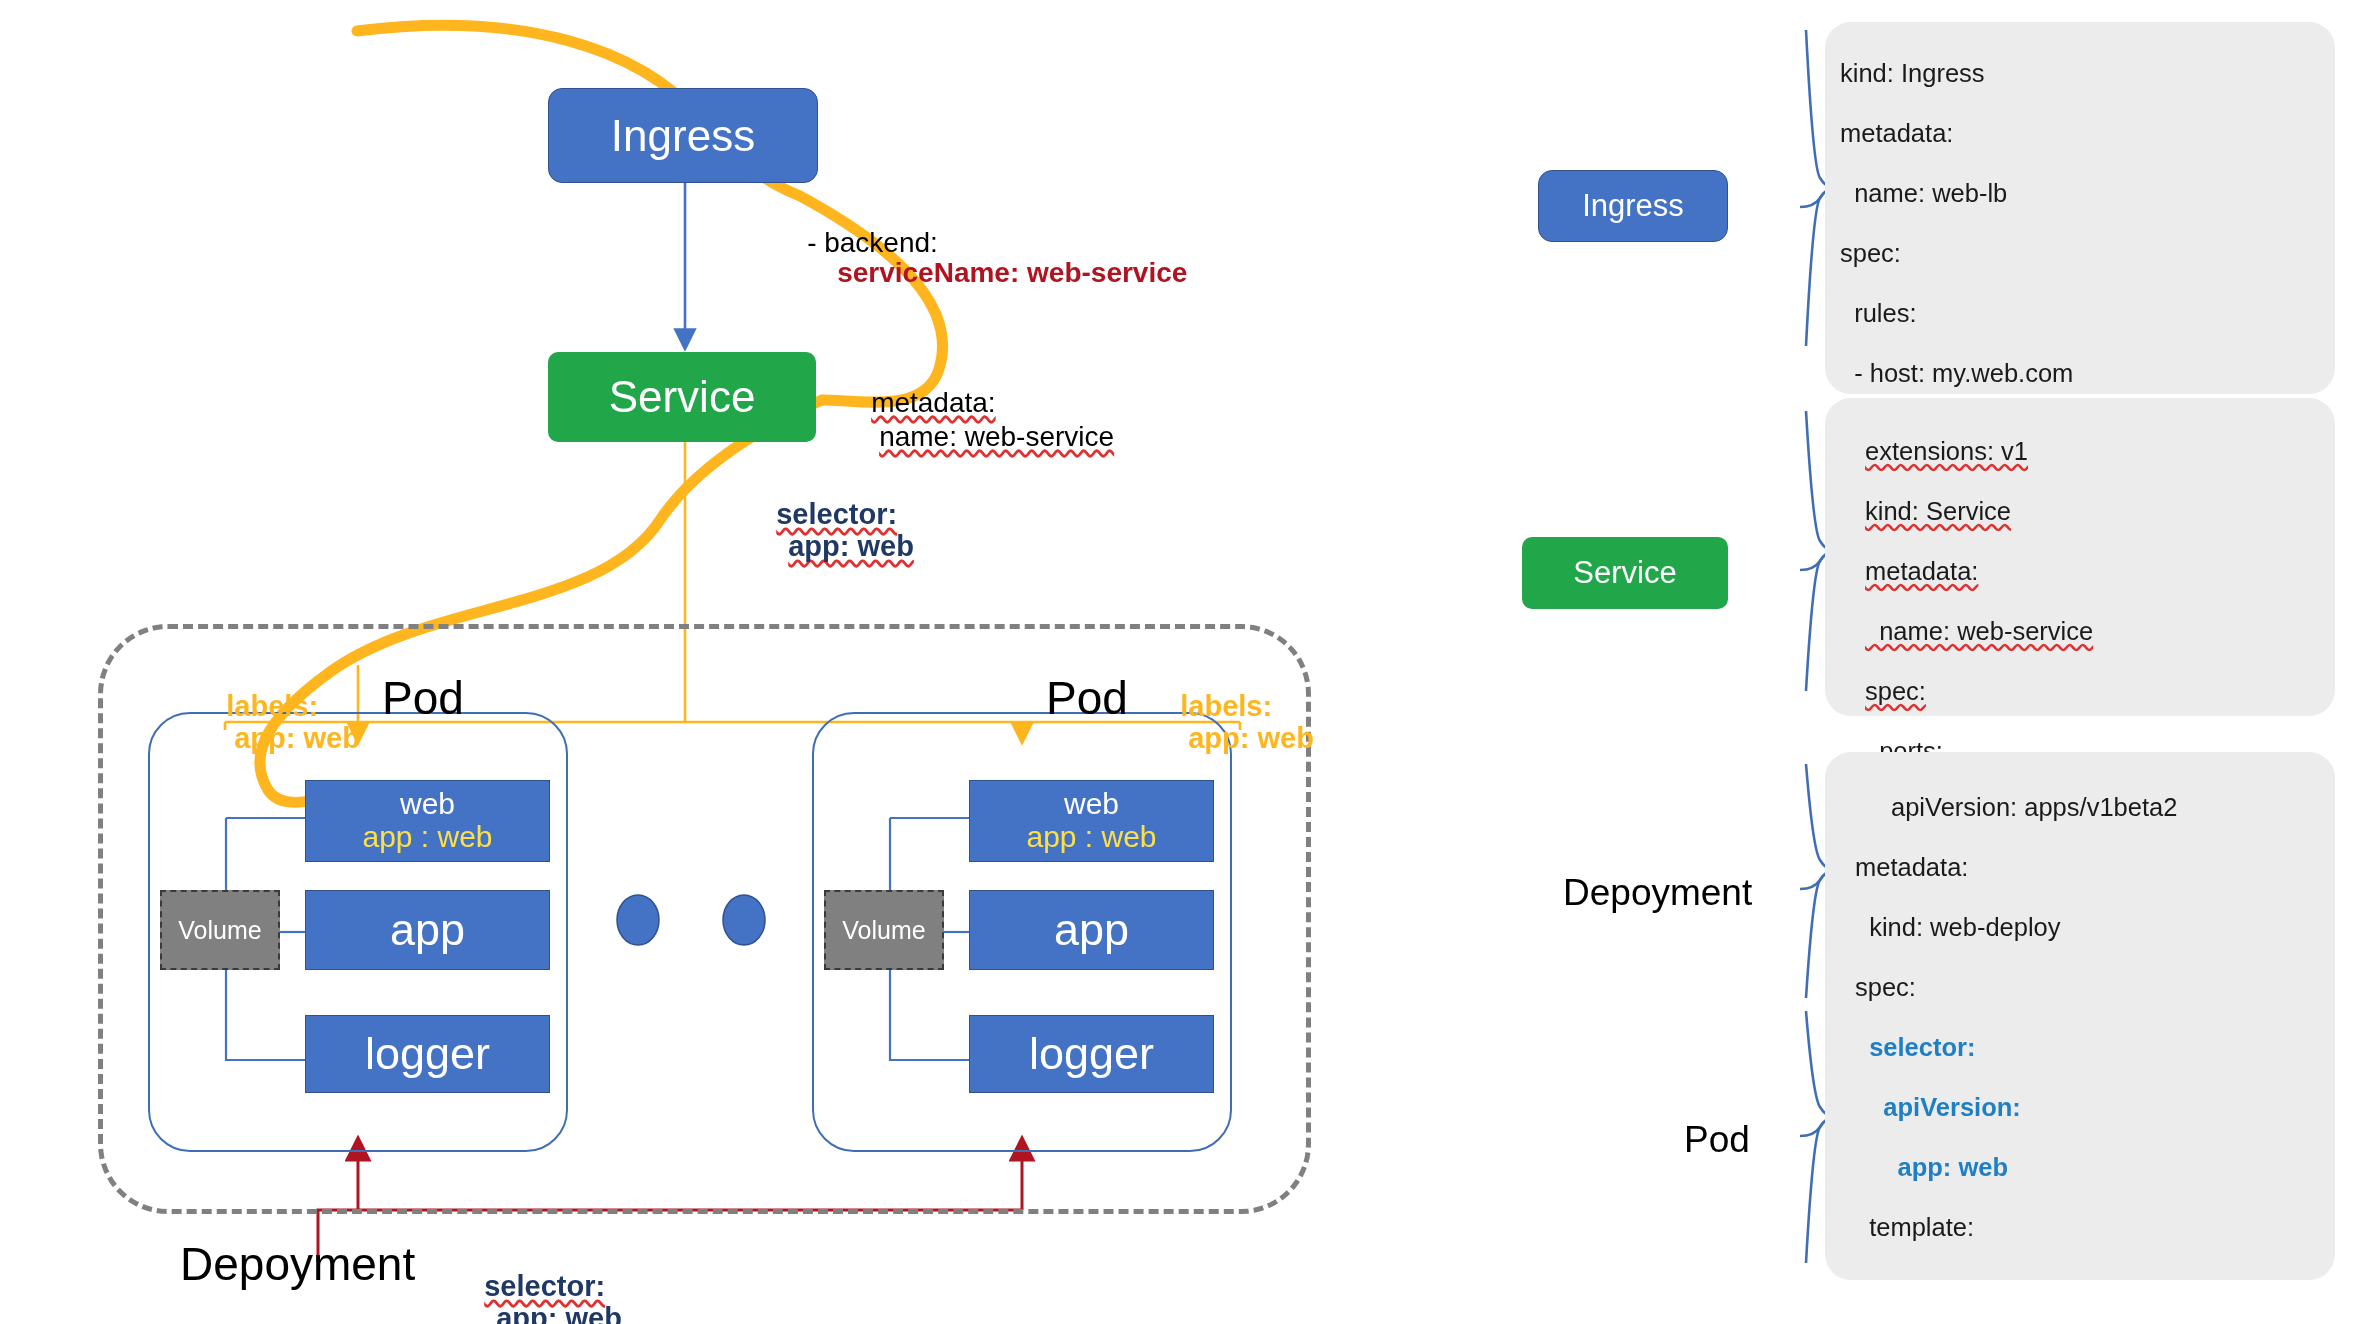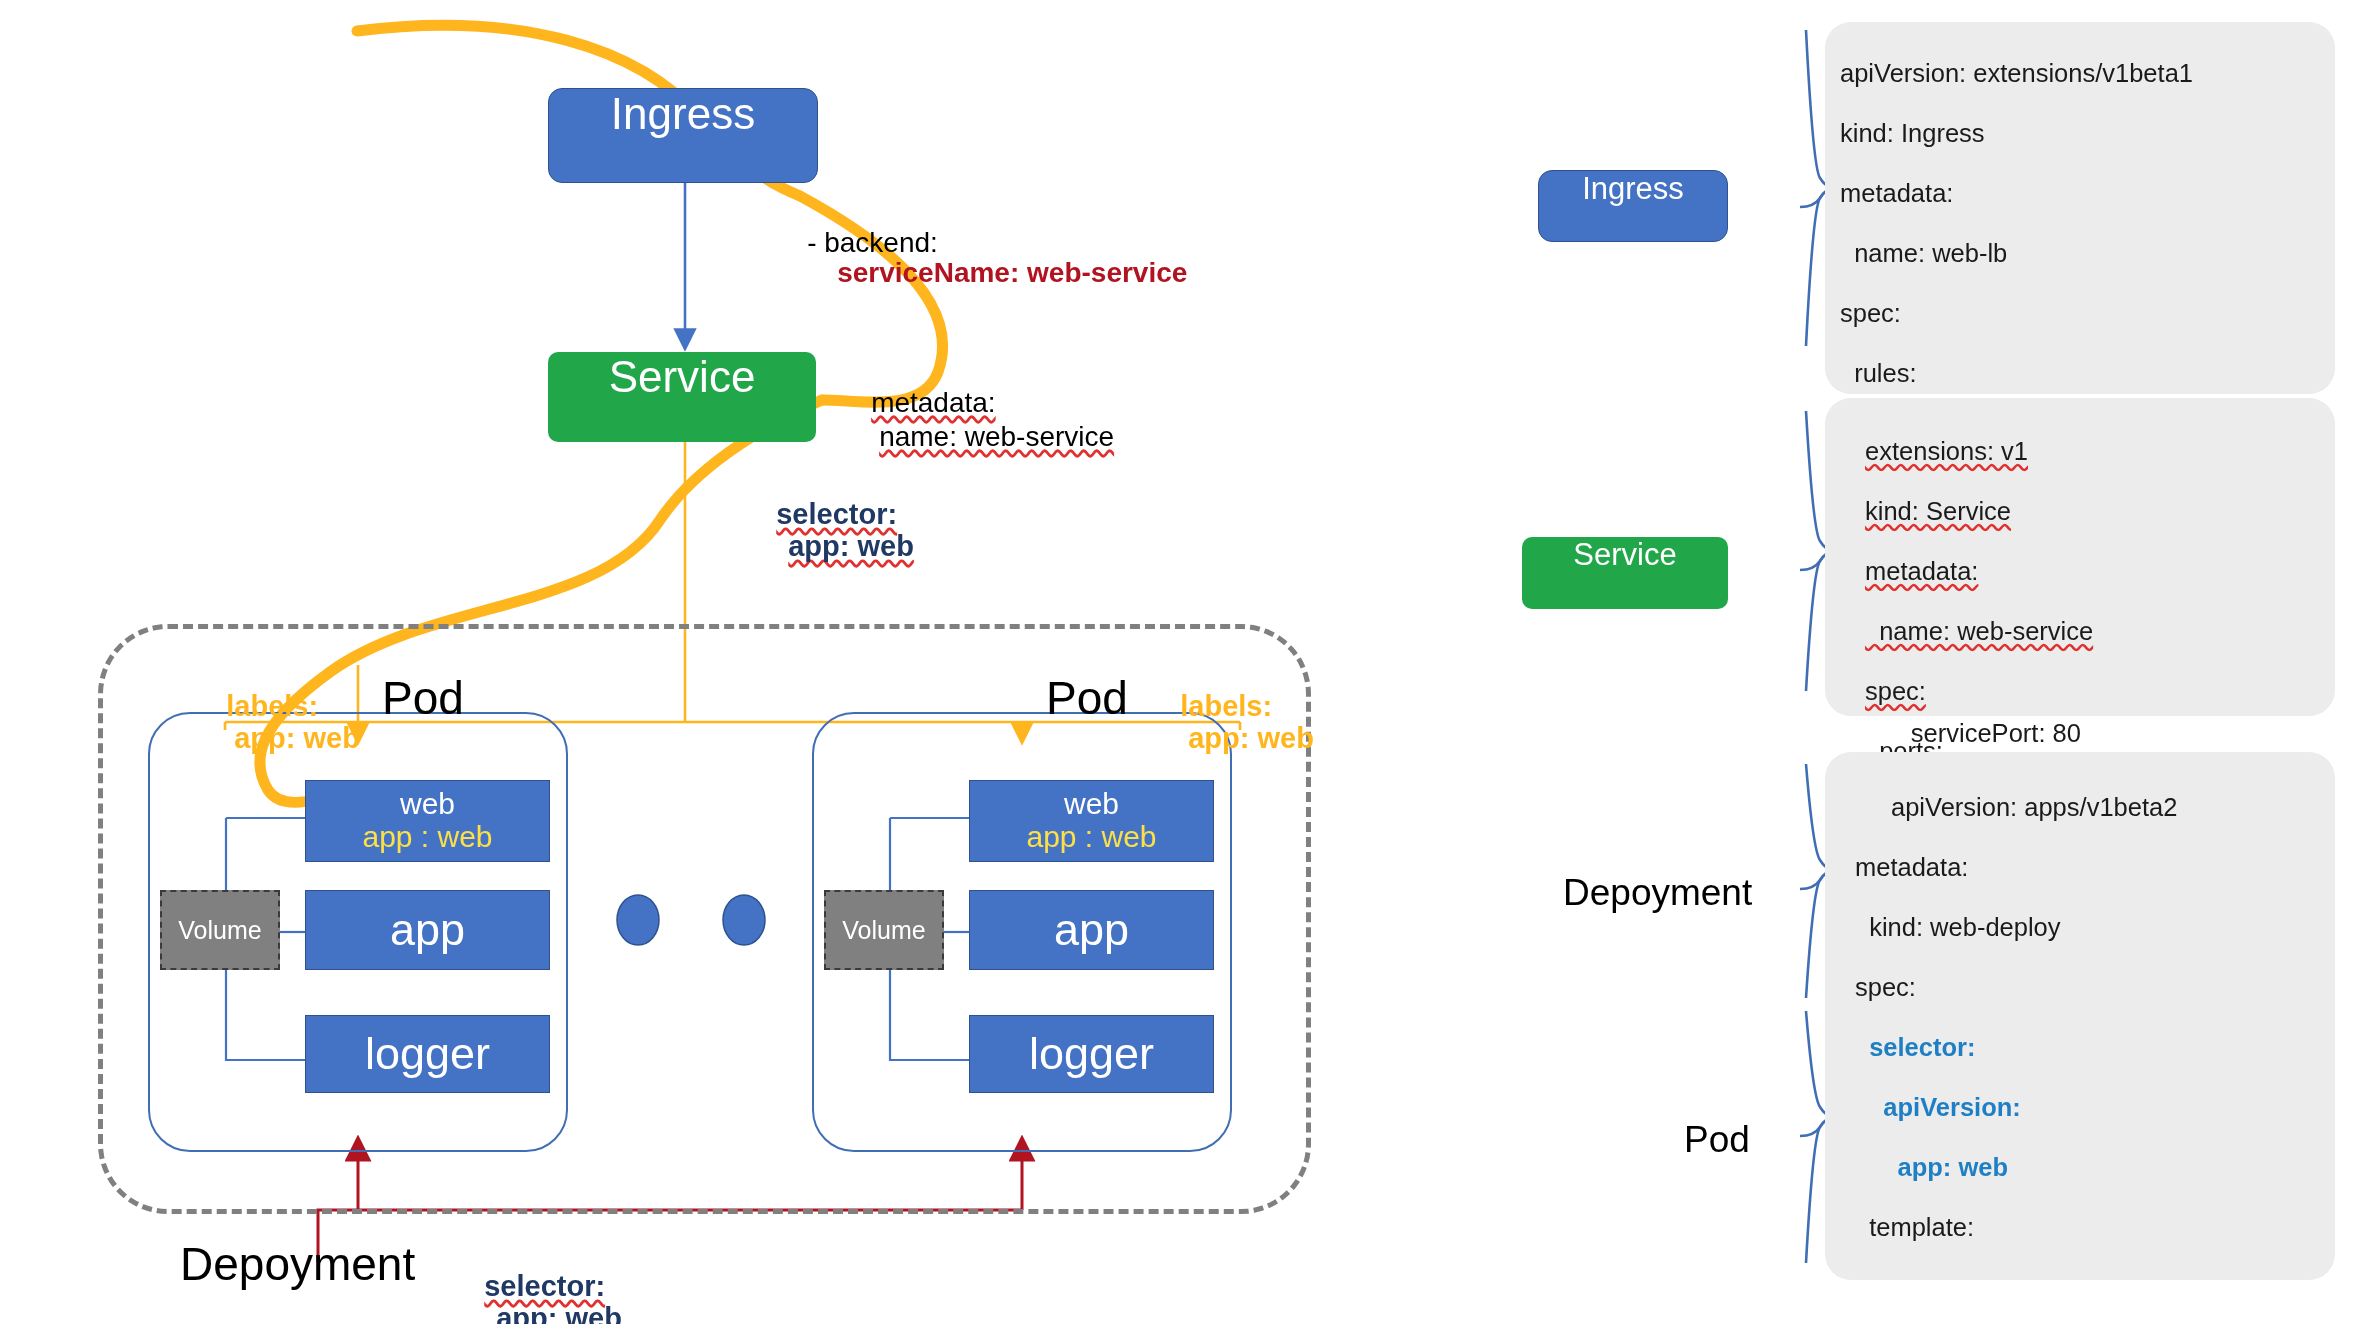--- a/index.html
+++ b/index.html
@@ -2,21 +2,21 @@
 <html><head>
 <meta charset="utf-8">
 <style>
   html,body{margin:0;padding:0;background:#ffffff;}
   body{width:2354px;height:1324px;position:relative;overflow:hidden;
        font-family:"Liberation Sans","DejaVu Sans",sans-serif;}
   .stage{position:absolute;left:0;top:0;width:2354px;height:1324px;}
   svg.layer{position:absolute;left:0;top:0;width:2354px;height:1324px;pointer-events:none;}
 
   
-  .node{position:absolute;display:flex;justify-content:center;
+  .node{position:absolute;display:flex;align-items:center;justify-content:center;
         color:#ffffff;box-sizing:border-box;}
   .node-ingress{background:#4472c4;border:1.5px solid #2f528f;border-radius:14px;}
   .node-service{background:#21a64a;border-radius:10px;}
   .node-ingress-sm{background:#4472c4;border:1.5px solid #2f528f;border-radius:14px;}
   .node-service-sm{background:#21a64a;border-radius:10px;}
 
   .pod-frame{position:absolute;border:2.2px solid #3f6eb5;border-radius:42px;
              background:transparent;box-sizing:border-box;}
   .cluster-frame{position:absolute;border:5px dashed #808080;border-radius:70px;
              background:transparent;box-sizing:border-box;}
@@ -234,21 +234,20 @@
   <div class="node node-service-sm" style="left:1522px;top:537px;width:206px;height:72px;font-size:31px;">
     <span>Service</span>
   </div>
 
   <div class="txt t-black" style="left:1563px;top:870px;font-size:37px;">Depoyment</div>
 
   <div class="txt t-black" style="left:1684px;top:1117px;font-size:37px;">Pod</div>
 
   <div class="panel" style="left:1825px;top:22px;width:510px;height:372px;"></div>
   <div class="yaml" style="left:1840px;top:28px;width:490px;">
-<span style="display: block;">apiVersion: extensions/v1beta1</span>
 <span style="display: block;">kind: Ingress</span>
 <span style="display: block;">metadata:</span>
 <span style="display: block;">  name: web-lb</span>
 <span style="display: block;">spec:</span>
 <span style="display: block;">  rules:</span>
 <span style="display: block;">  - host: my.web.com</span>
 <span style="display: block;">    http:</span>
 <span style="display: block;">      paths:</span>
 <span style="display: block;">      - backend:</span>
 <span class="y-red" style="display: block;">          serviceName: web-service</span>

